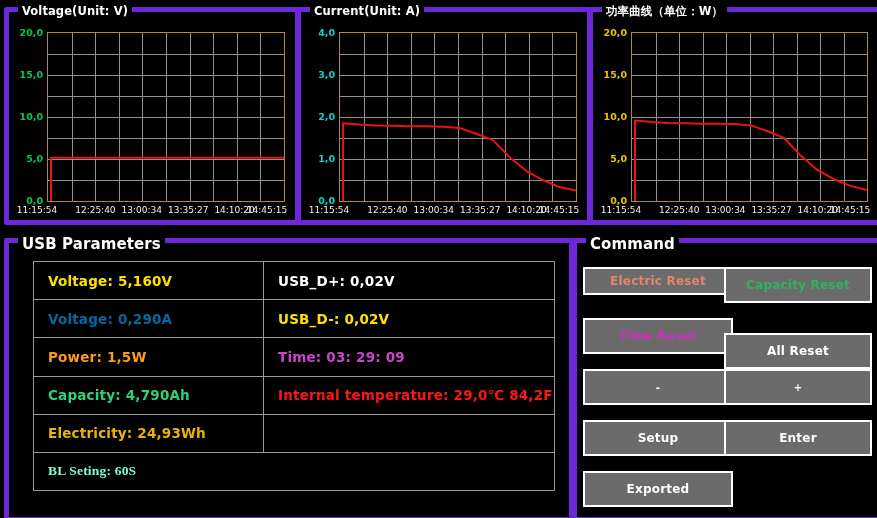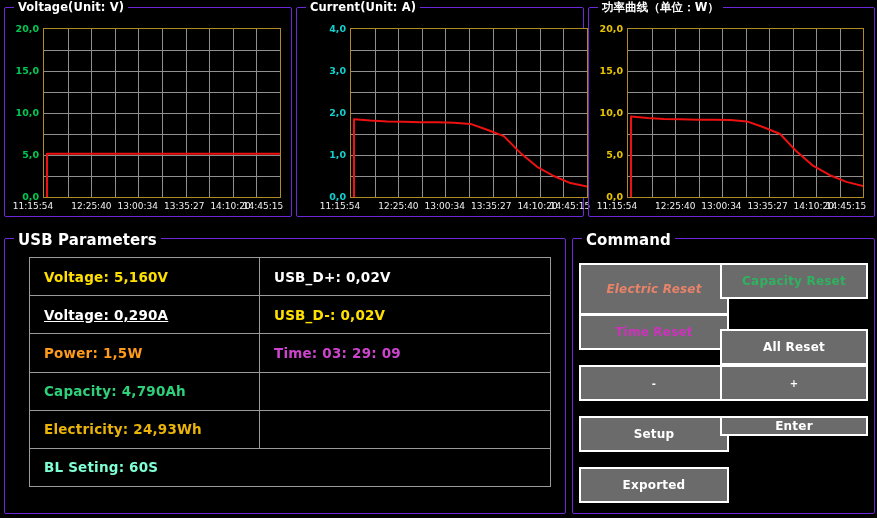--- a/index.html
+++ b/index.html
@@ -1,21 +1,21 @@
 <!DOCTYPE html>
 <html><head>
 <meta charset="utf-8">
 <style>
   html,body{margin:0;padding:0;background:#000;}
   body{width:877px;height:518px;overflow:hidden;
        font-family:"DejaVu Sans","Liberation Sans",sans-serif;}
   .root{position:relative;width:877px;height:518px;background:#000;}
 
   
-  .group{position:absolute;border:1px solid #6d28d9;border-radius:2px;}
+  .group{position:absolute;border:5px solid #6d28d9;border-radius:2px;}
   .group > .gtitle{position:absolute;top:-8px;left:9px;background:#000;
       padding:0 4px;color:#ffffff;font-size:15px;font-weight:bold;
       white-space:nowrap;letter-spacing:.1px;}
 
   
   .chart{position:absolute;}
   .chart .gtitle{font-size:11.5px;}
   .plotwrap{position:absolute;}
   .plot{position:absolute;background:#000;border:1px solid #b08b24;
         box-sizing:border-box;overflow:hidden;}
@@ -86,21 +86,21 @@
         <div class="xtick" style="left: 86.4px; top: 193px;">12:25:40</div>
         <div class="xtick" style="left: 132.8px; top: 193px;">13:00:34</div>
         <div class="xtick" style="left: 179.2px; top: 193px;">13:35:27</div>
         <div class="xtick" style="left: 225.6px; top: 193px;">14:10:20</div>
         <div class="xtick" style="left: 258px; top: 193px;">14:45:15</div>
       </div>
   </div>
 
   <div class="group chart" style="left:296px;top:7px;width:286px;height:208px;">
     <div class="gtitle">Current(Unit:  A)</div>
-    <div class="plotwrap" style="left:0;top:0;width:286px;height:208px;margin-left:15px;">
+    <div class="plotwrap" style="left:0;top:0;width:286px;height:208px;">
       <div class="plot" id="plot1" style="left:38px;top:20px;width:238px;height:170px;">
           <div class="vline" style="left: 24px;"></div>
           <div class="vline" style="left: 47px;"></div>
           <div class="vline" style="left: 71px;"></div>
           <div class="vline" style="left: 94px;"></div>
           <div class="vline" style="left: 118px;"></div>
           <div class="vline" style="left: 142px;"></div>
           <div class="vline" style="left: 165px;"></div>
           <div class="vline" style="left: 189px;"></div>
           <div class="vline" style="left: 212px;"></div>
@@ -173,56 +173,57 @@
     <div class="gtitle">USB Parameters</div>
 
     <div class="ptable" style="left:24px;top:18px;width:522px;height:230px;">
 
       <div class="prow">
         <div class="pcell left" style="color: rgb(255, 224, 0);">Voltage:  5,160V</div>
         <div class="pcell right" style="color: rgb(255, 255, 255);">USB_D+:  0,02V</div>
       </div>
 
       <div class="prow">
-        <div class="pcell left" style="color: #ffffff; text-decoration: underline;">Voltage:  0,290A</div>
+        <div class="pcell left" style="color: #0369a1;">Voltage:  0,290A</div>
         <div class="pcell right" style="color: rgb(255, 224, 0);">USB_D-:  0,02V</div>
       </div>
 
       <div class="prow">
         <div class="pcell left" style="color: rgb(255, 155, 26);">Power:  1,5W</div>
         <div class="pcell right" style="color: rgb(204, 68, 204);">Time:  03: 29: 09</div>
       </div>
 
       <div class="prow">
         <div class="pcell left" style="color: rgb(47, 208, 122);">Capacity:  4,790Ah</div>
+        <div class="pcell right" style="color: rgb(255, 21, 21);">Internal temperature:  29,0℃ 84,2F</div>
       </div>
 
       <div class="prow">
         <div class="pcell left" style="color: #eab308;">Electricity:  24,93Wh</div>
         <div class="pcell right" style="color: rgb(255, 255, 255);"></div>
       </div>
 
       <div class="prow full">
-        <div class="pcell left" style="color: rgb(127, 255, 212);">BL Seting:  60S</div>
+        <div class="pcell left" style="color: rgb(127, 255, 212); font-family: Liberation Serif, serif;">BL Seting:  60S</div>
       </div>
 
     </div>
   </div>
 
   <div class="group" style="left:572px;top:238px;width:301px;height:274px;">
     <div class="gtitle">Command</div>
 
-    <div class="btn" style="left: 6px; top: 24px; width: 150px; height: 52px; color: rgb(232, 131, 106); font-style: italic;">Electric Reset</div>
+    <div class="btn" style="left: 6px; top: 24px; width: 150px; height: 28px; color: rgb(232, 131, 106);">Electric Reset</div>
     <div class="btn" style="left: 6px; top: 75px; width: 150px; height: 36px; color: rgb(204, 51, 187);">Time Reset</div>
 
     <div class="btn" style="left: 147px; top: 24px; width: 148px; height: 36px; color: rgb(47, 178, 95);">Capacity Reset</div>
     <div class="btn" style="left: 147px; top: 90px; width: 148px; height: 36px; color: rgb(255, 255, 255);">All Reset</div>
 
     <div class="btn small" style="left: 6px; top: 126px; width: 150px; height: 36px; color: rgb(255, 255, 255);">-</div>
     <div class="btn small" style="left: 147px; top: 126px; width: 148px; height: 36px; color: rgb(255, 255, 255);">+</div>
 
     <div class="btn" style="left: 6px; top: 177px; width: 150px; height: 36px; color: rgb(255, 255, 255);">Setup</div>
-    <div class="btn" style="left: 147px; top: 177px; width: 148px; height: 20px; color: rgb(255, 255, 255);">Enter</div>
+    <div class="btn" style="left: 147px; top: 177px; width: 148px; height: 36px; color: rgb(255, 255, 255);">Enter</div>
 
     <div class="btn" style="left: 6px; top: 228px; width: 150px; height: 36px; color: rgb(255, 255, 255);">Exported</div>
   </div>
 
 </div>
 
 </body></html>

